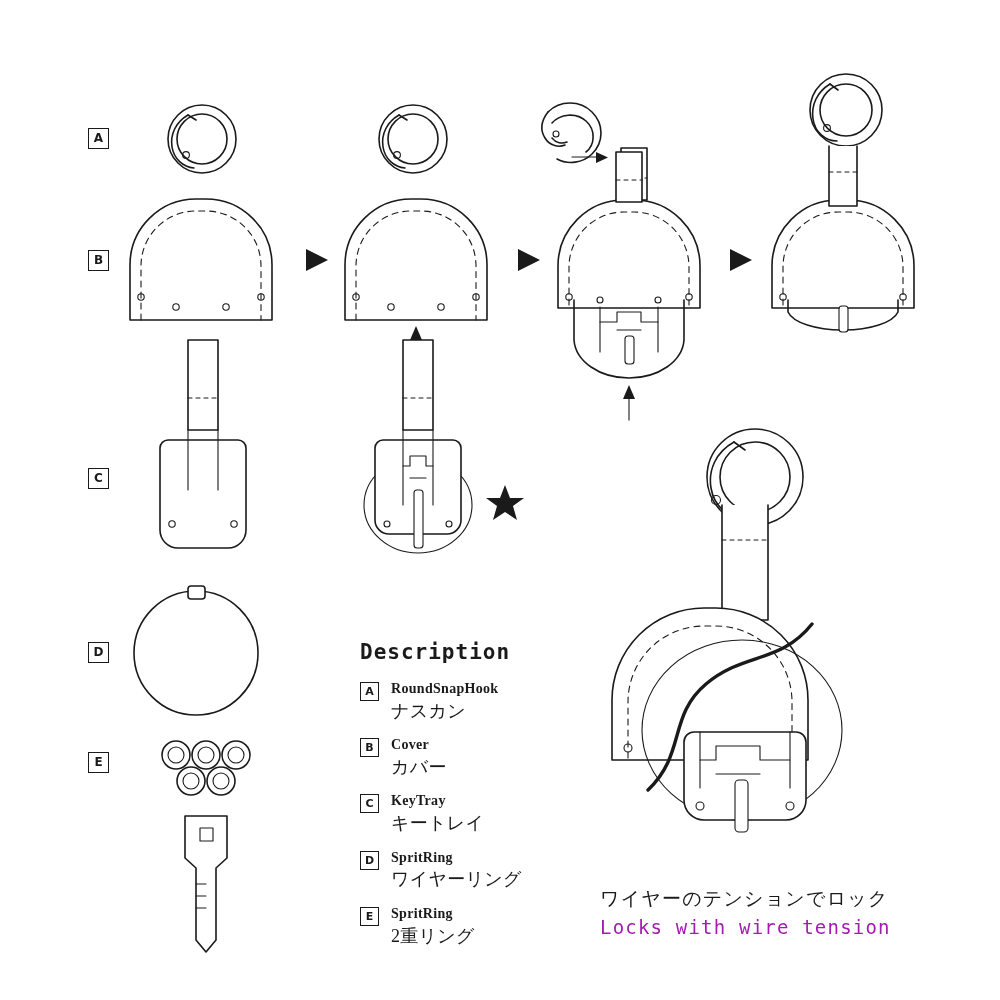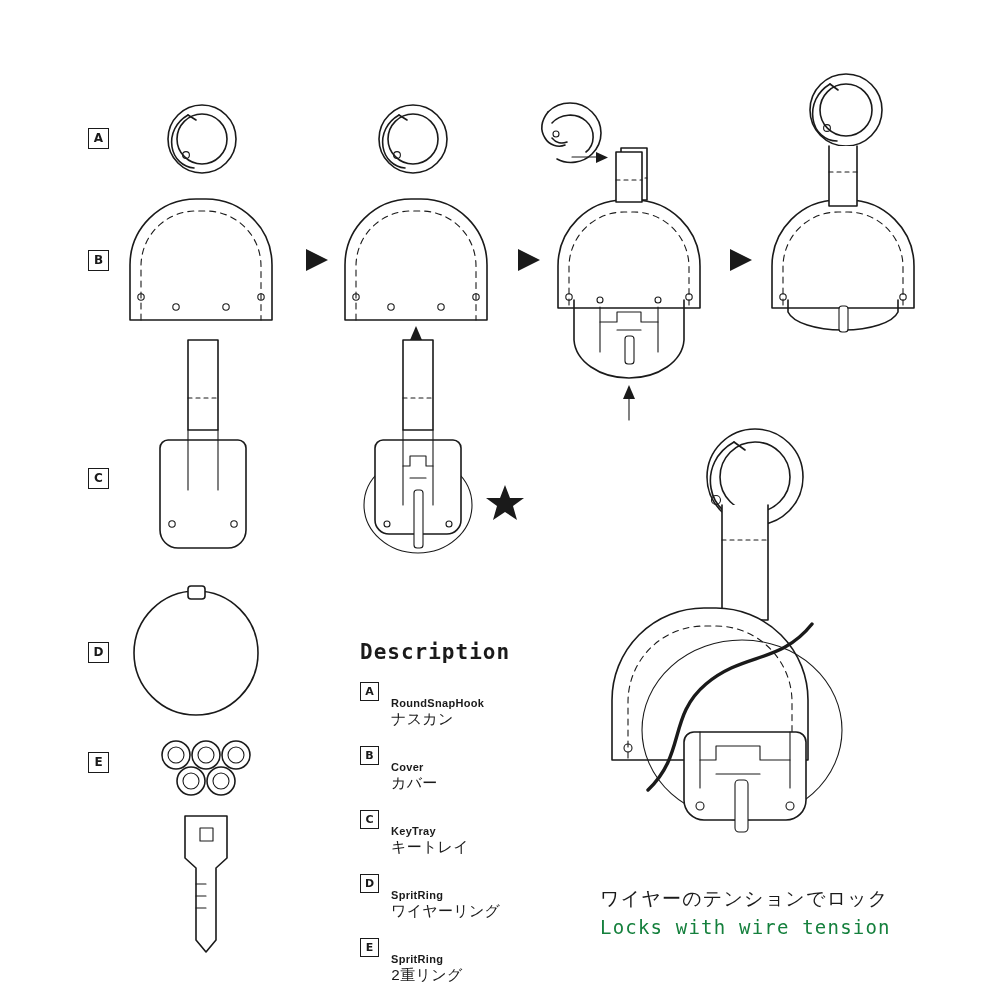--- a/index.html
+++ b/index.html
@@ -120,29 +120,28 @@
     line-height: 17px;
     text-align: center;
     margin-right: 12px;
     margin-top: 2px;
     background: #fff;
   }
   .desc-texts {
     line-height: 1.35;
   }
   .desc-en {
-    font-family: Liberation Sans, sans-serif;
-    font-size: 11px;
+    font-family: Liberation Serif, serif;
+    font-size: 14px;
     font-weight: bold;
     letter-spacing: 0.3px;
-    margin-top: 16px;
   }
   .desc-jp {
-    font-family: Liberation Mono, monospace;
-    font-size: 15px;
+    font-family: Liberation Serif, serif;
+    font-size: 18px;
     letter-spacing: 0.3px;
   }
 
   
   #caption {
     position: absolute;
     left: 600px;
     top: 836px;
     width: 330px;
     text-align: left;
@@ -153,21 +152,21 @@
     letter-spacing: 1.2px;
     line-height: 1.5;
     color: #1a1a1a;
     margin-top: 48px;
   }
   #caption-en {
     font-family: "DejaVu Sans Mono", monospace;
     font-size: 19px;
     letter-spacing: 1.2px;
     line-height: 1.5;
-    color: #15803d;
+    color: #a21caf;
   }
 </style>
 </head>
 <body>
 
 <div id="stage">
 
   <svg class="layer" viewBox="0 0 1000 1000">
 
     <g>

